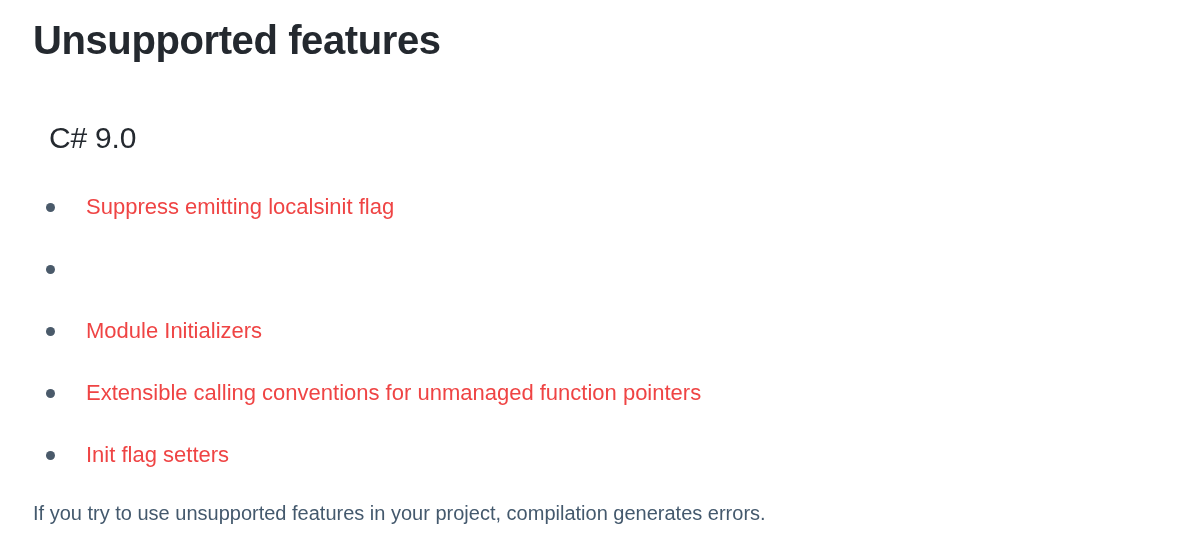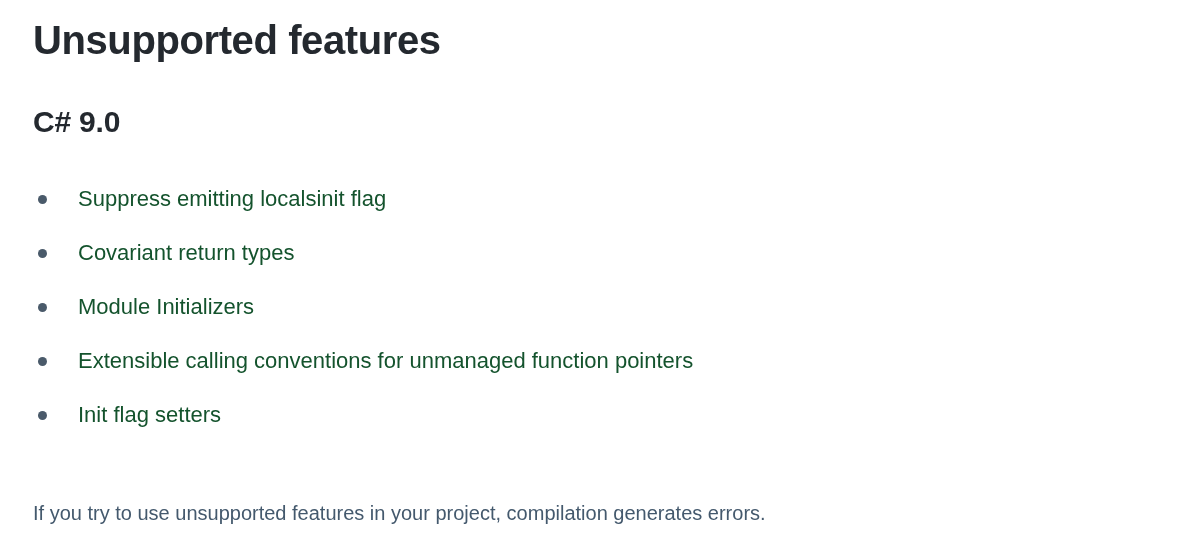--- a/index.html
+++ b/index.html
@@ -28,49 +28,49 @@
     left: 33px;
     top: 14px;
     font-size: 40px;
     line-height: 52px;
     font-weight: bold;
     letter-spacing: -0.4px;
     color: #24292f;
     white-space: nowrap;
   }
   .section-title {
-    margin: 0;
+    margin: 16px;
     padding: 0;
     position: absolute;
     left: 33px;
     top: 101px;
     font-size: 30px;
     line-height: 42px;
-    font-weight: bold;
+    font-weight: normal;
     letter-spacing: -0.2px;
     color: #24292f;
     white-space: nowrap;
   }
   .feature-list {
     position: absolute;
     left: 0;
     top: 180px;
     margin: 0;
     padding: 0;
     list-style: none;
   }
   .feature-item {
     position: relative;
     height: 54px;
-    margin: 0;
+    margin: 8px;
     padding: 0 0 0 78px;
     font-size: 22px;
     line-height: 38px;
     font-weight: normal;
-    color: #14532d;
+    color: #ef4444;
     white-space: nowrap;
   }
   .bullet-marker {
     position: absolute;
     left: 38px;
     top: 15px;
     width: 9px;
     height: 9px;
     border-radius: 50%;
     background: #4a5a6a;
@@ -97,21 +97,20 @@
 
   <h2 class="section-title">C# 9.0</h2>
 
   <ul class="feature-list">
     <li class="feature-item">
       <span class="bullet-marker"></span>
       <span class="feature-label">Suppress emitting localsinit flag</span>
     </li>
     <li class="feature-item">
       <span class="bullet-marker"></span>
-      <span class="feature-label">Covariant return types</span>
     </li>
     <li class="feature-item">
       <span class="bullet-marker"></span>
       <span class="feature-label">Module Initializers</span>
     </li>
     <li class="feature-item">
       <span class="bullet-marker"></span>
       <span class="feature-label">Extensible calling conventions for unmanaged function pointers</span>
     </li>
     <li class="feature-item">

